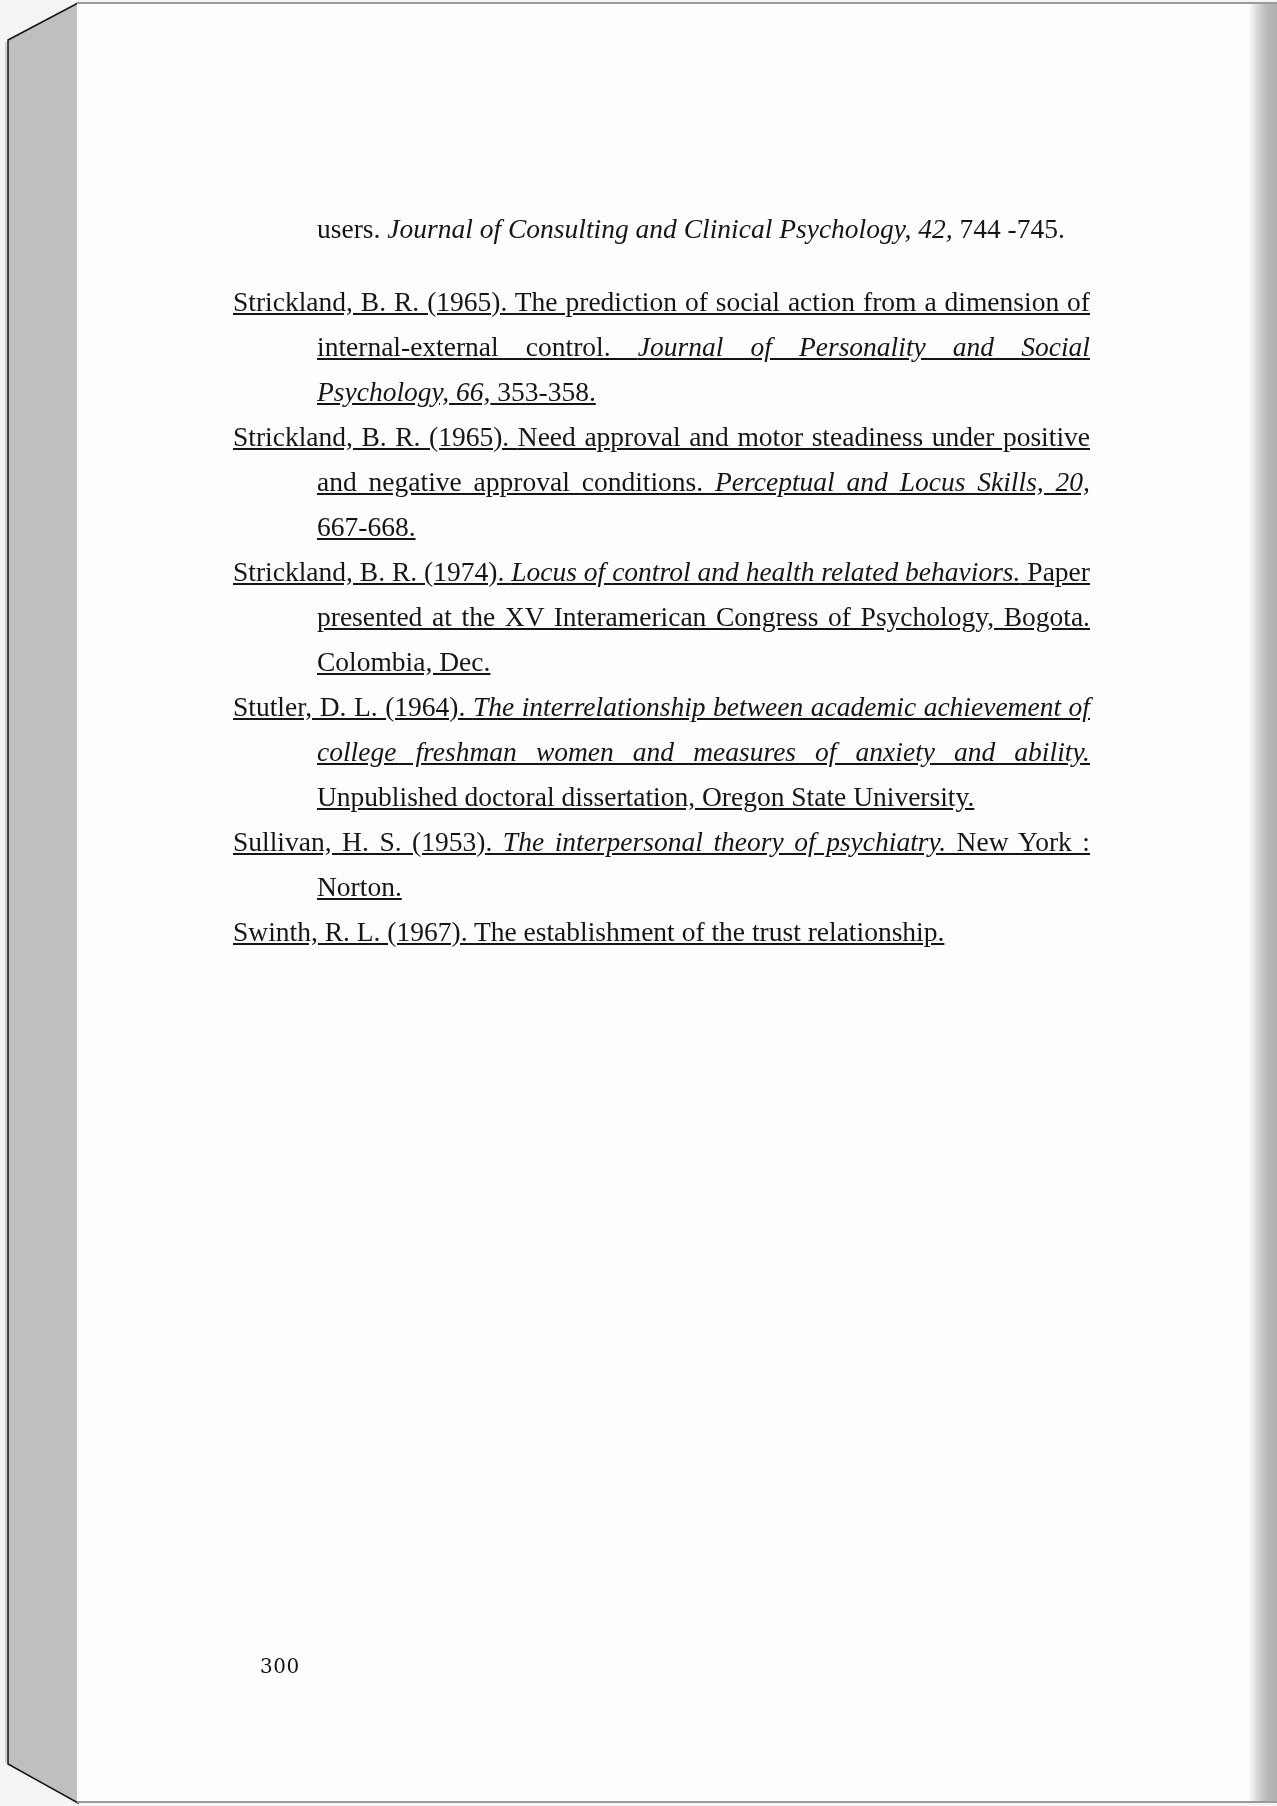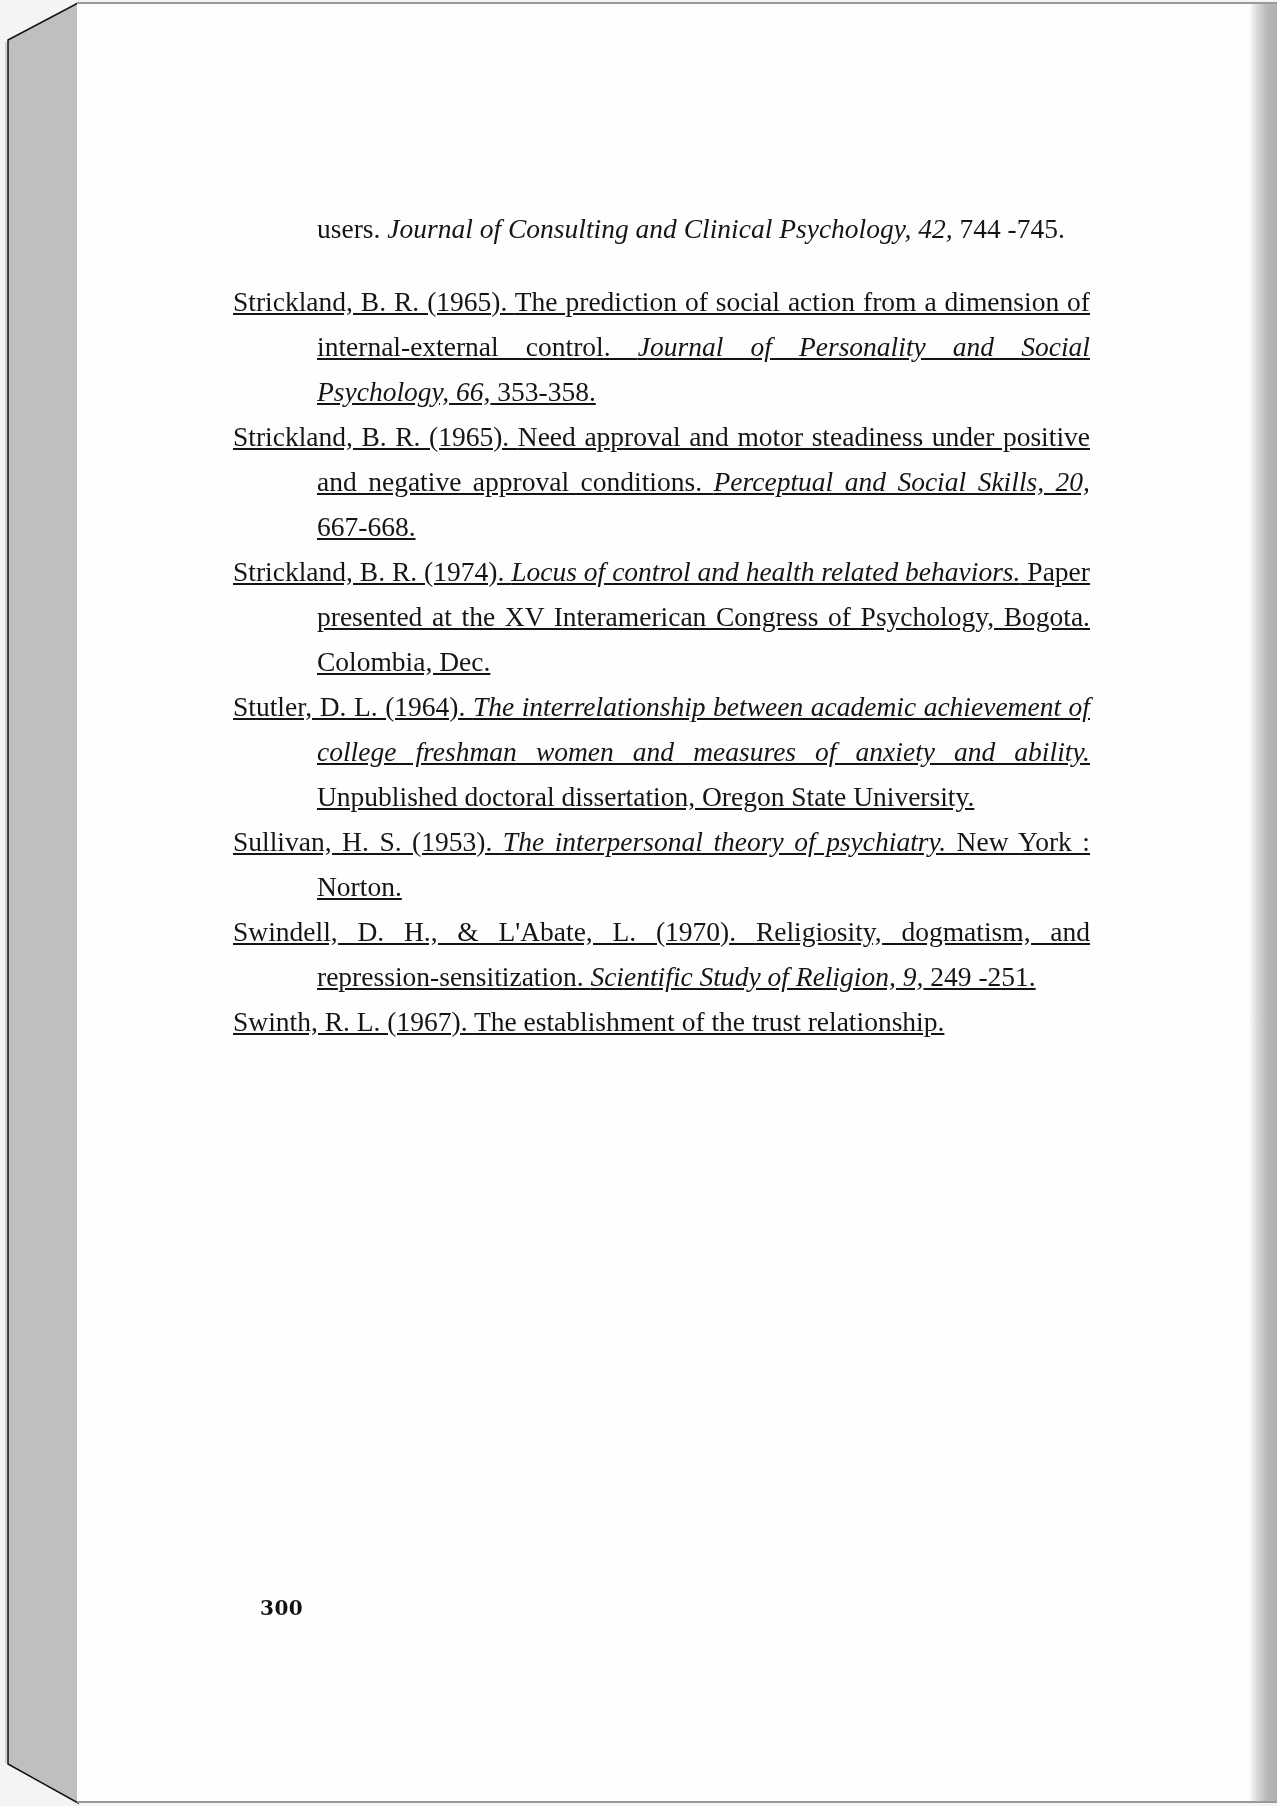--- a/index.html
+++ b/index.html
@@ -31,51 +31,50 @@
   .ref {
     padding-left: 84px;
     text-indent: -84px;
     text-align: justify;
     margin: 0;
     text-decoration: underline;
   }
   .cont { padding-left: 84px; text-indent: 0; margin-top: 44px; }
   .ref i, .cont i { font-style: italic; }
   .page-number {
-    position: absolute; left: 183px; top: 1592px;
-    font-family: "DejaVu Serif", serif; font-weight: bold; font-size: 20px;
+    position: absolute; left: 183px; top: 1650px;
+    font-family: "DejaVu Serif", serif; font-weight: normal; font-size: 20px;
     color: #111; letter-spacing: 0.5px;
   }
 </style>
 </head>
 <body>
 
 <svg class="spine" viewBox="0 0 80 1806" width="80" height="1806">
   <polygon points="8,40 78,3 78,1803 8,1764" fill="#bfbfbf" stroke="#111" stroke-width="1.5"></polygon>
   <line x1="6" y1="42" x2="6" y2="1763" stroke="#d0d0d0" stroke-width="2"></line>
 </svg>
 
 <div class="page">
   <div class="page-edge"></div>
 
   <div class="refs">
     <p class="cont"><span>users. </span><i>Journal of Consulting and Clinical Psychology, 42,</i><span> 744 -745.</span></p>
 
     <p class="ref"><span>Strickland, B. R. (1965). </span><span>The prediction of social action from a dimension of internal-external control. </span><i>Journal of Personality and Social Psychology, 66,</i><span> 353-358.</span></p>
 
-    <p class="ref"><span>Strickland, B. R. (1965). </span><span>Need approval and motor steadiness under positive and negative approval conditions. </span><i>Perceptual and Social Skills, 20,</i><span> 667-668.</span></p>
+    <p class="ref"><span>Strickland, B. R. (1965). </span><span>Need approval and motor steadiness under positive and negative approval conditions. </span><i>Perceptual and Locus Skills, 20,</i><span> 667-668.</span></p>
 
 
     <p class="ref"><span>Strickland, B. R. (1974). </span><i>Locus of control and health related behaviors.</i><span> Paper presented at the XV Interamerican Congress of Psychology, Bogota. Colombia, Dec.</span></p>
 
 
 
     <p class="ref"><span>Stutler, D. L. (1964). </span><i>The interrelationship between academic achievement of college freshman women and measures of anxiety and ability.</i><span> Unpublished doctoral dissertation, Oregon State University.</span></p>
 
     <p class="ref"><span>Sullivan, H. S. (1953). </span><i>The interpersonal theory of psychiatry.</i><span> New York : Norton.</span></p>
 
-    <p class="ref"><span>Swindell, D. H., &amp; L'Abate, L. (1970). </span><span>Religiosity, dogmatism, and repression-sensitization. </span><i>Scientific Study of Religion, 9,</i><span> 249 -251.</span></p>
 
     <p class="ref"><span>Swinth, R. L. (1967). </span><span>The establishment of the trust relationship.</span></p>
   </div>
 
   <div class="page-number">300</div>
 </div>
 
 </body></html>

